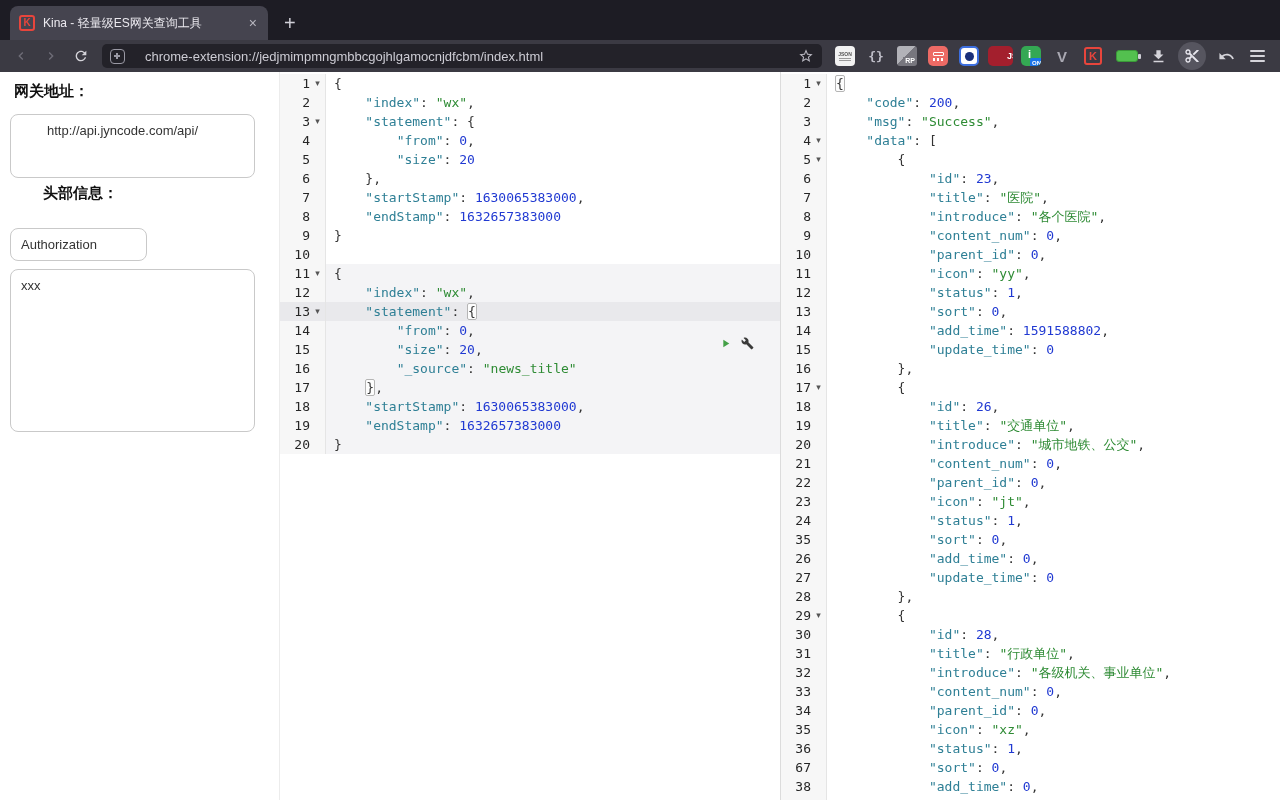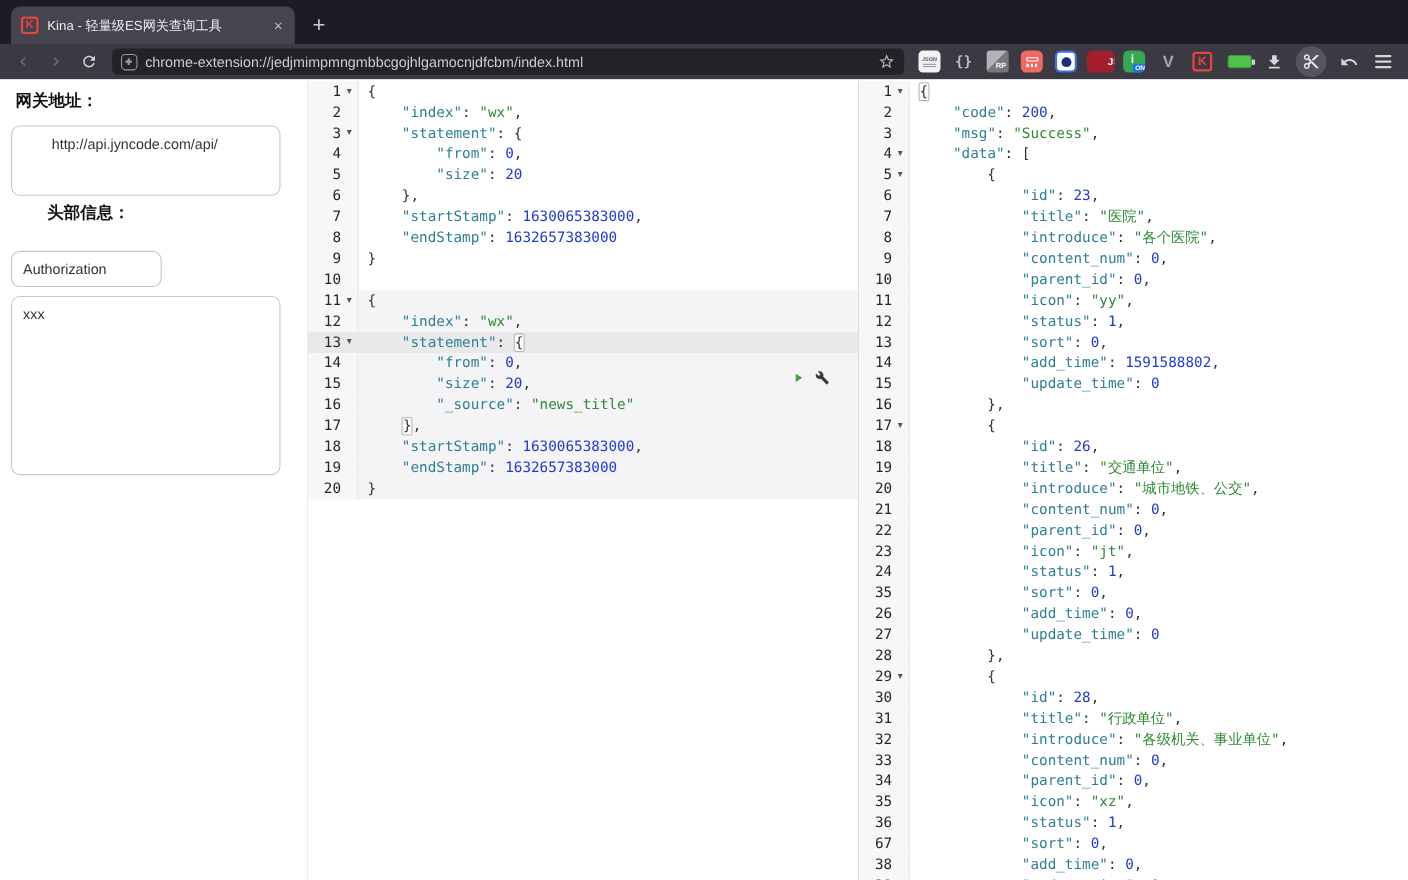--- a/index.html
+++ b/index.html
@@ -14,21 +14,21 @@
   .favicon { width:16px; height:16px; flex:0 0 16px; border:2px solid #e8453c; border-radius:3px;
              color:#e8453c; font:bold 10px/12px "Liberation Sans",sans-serif;
              display:flex; align-items:center; justify-content:center; }
   .tab-title { flex:1; color:#eceaf0; font-size:12px; white-space:nowrap; overflow:hidden; }
   .tab-close { color:#b8b7c0; font-size:14px; line-height:14px; padding:0 2px; }
   .newtab { color:#d0cfd8; font-size:20px; height:34px; display:flex; align-items:center; padding:0 16px; }
 
   .toolbar { height:32px; background:#3b3a43; display:flex; align-items:center; padding:0 8px; gap:4px; }
   .navbtn { width:26px; height:24px; display:flex; align-items:center; justify-content:center; border-radius:4px; }
   .urlbar { flex:1; height:24px; background:#232229; border-radius:5px; display:flex;
-            align-items:center; padding:0 8px; gap:7px; margin:0 4px; min-width:0; }
+            align-items:center; padding:0 8px; gap:20px; margin:0 4px; min-width:0; }
   .urltext { flex:1; color:#cdccd4; font-size:13px; white-space:nowrap; overflow:hidden; }
   .iconrow { display:flex; align-items:center; gap:9px; padding:0 4px; }
   .exticon { width:22px; height:22px; display:flex; align-items:center; justify-content:center; }
   .sq { width:20px; height:20px; border-radius:4px; display:flex; align-items:center; justify-content:center; position:relative; overflow:hidden; }
   .sq-json { background:#f2f2f2; color:#555; font:bold 5px "Liberation Sans",sans-serif; flex-direction:column; gap:1px; }
   .jsonline { width:12px; height:1px; background:#9a9a9a; }
   .sq-braces { color:#bfbec8; font:bold 13px "DejaVu Sans Mono",monospace; }
   .sq-rp { background:linear-gradient(135deg,#b2b2b8 0 45%,#77767e 45%); color:#fff; font:bold 7px "Liberation Sans",sans-serif;
            align-items:flex-end; justify-content:flex-end; padding:2px; border-radius:3px; }
   .sq-api { background:#ed6a65; flex-direction:column; gap:2px; border-radius:5px; }
@@ -48,21 +48,21 @@
   .battery:after { content:""; position:absolute; right:-4px; top:3px; width:3px; height:5px; background:#cfcfd6; border-radius:1px; }
   .circlebtn { width:28px; height:28px; border-radius:50%; background:#56555f; display:flex; align-items:center; justify-content:center; }
   .menu-ic { display:flex; flex-direction:column; gap:3px; }
   .menu-ic i { width:15px; height:2px; background:#d5d4da; border-radius:1px; }
   .shield { width:15px; height:15px; border:1.5px solid #9a99a4; border-radius:4px; position:relative; flex:0 0 15px; }
   .shield:before, .shield:after { content:""; position:absolute; background:#9a99a4; }
   .shield:before { left:3px; top:5.5px; width:6px; height:1.5px; }
   .shield:after { left:5.2px; top:3.2px; width:1.5px; height:6px; }
 
   
-  main { display:flex; height:728px; background:#404040; }
+  main { display:flex; height:728px; background:#ef4444; }
   .sidebar { position:relative; width:280px; flex:0 0 280px; border-right:1px solid #ececec; background:#fff; }
   .field-label { position:absolute; left:14px; font-weight:bold; font-size:15px; color:#111; }
   .lbl-gw { top:10px; } .lbl-hd { top:112px;margin-left:29px; }
   .inputbox { position:absolute; border:1px solid #c9c9c9; border-radius:8px; background:#fff;
               font:13px "Liberation Sans",sans-serif; color:#333; padding:8px 10px; resize:none; outline:none; }
   .gw-box   { left:10px; top:42px;  width:245px; height:64px;padding-left:36px; }
   .auth-in  { left:10px; top:156px; width:137px; height:33px; }
   .xxx-box  { left:10px; top:197px; width:245px; height:163px; }
 
   .editor { flex:0 0 500px; width:500px; position:relative; overflow:hidden; background:#fff; padding-top:2px; }

